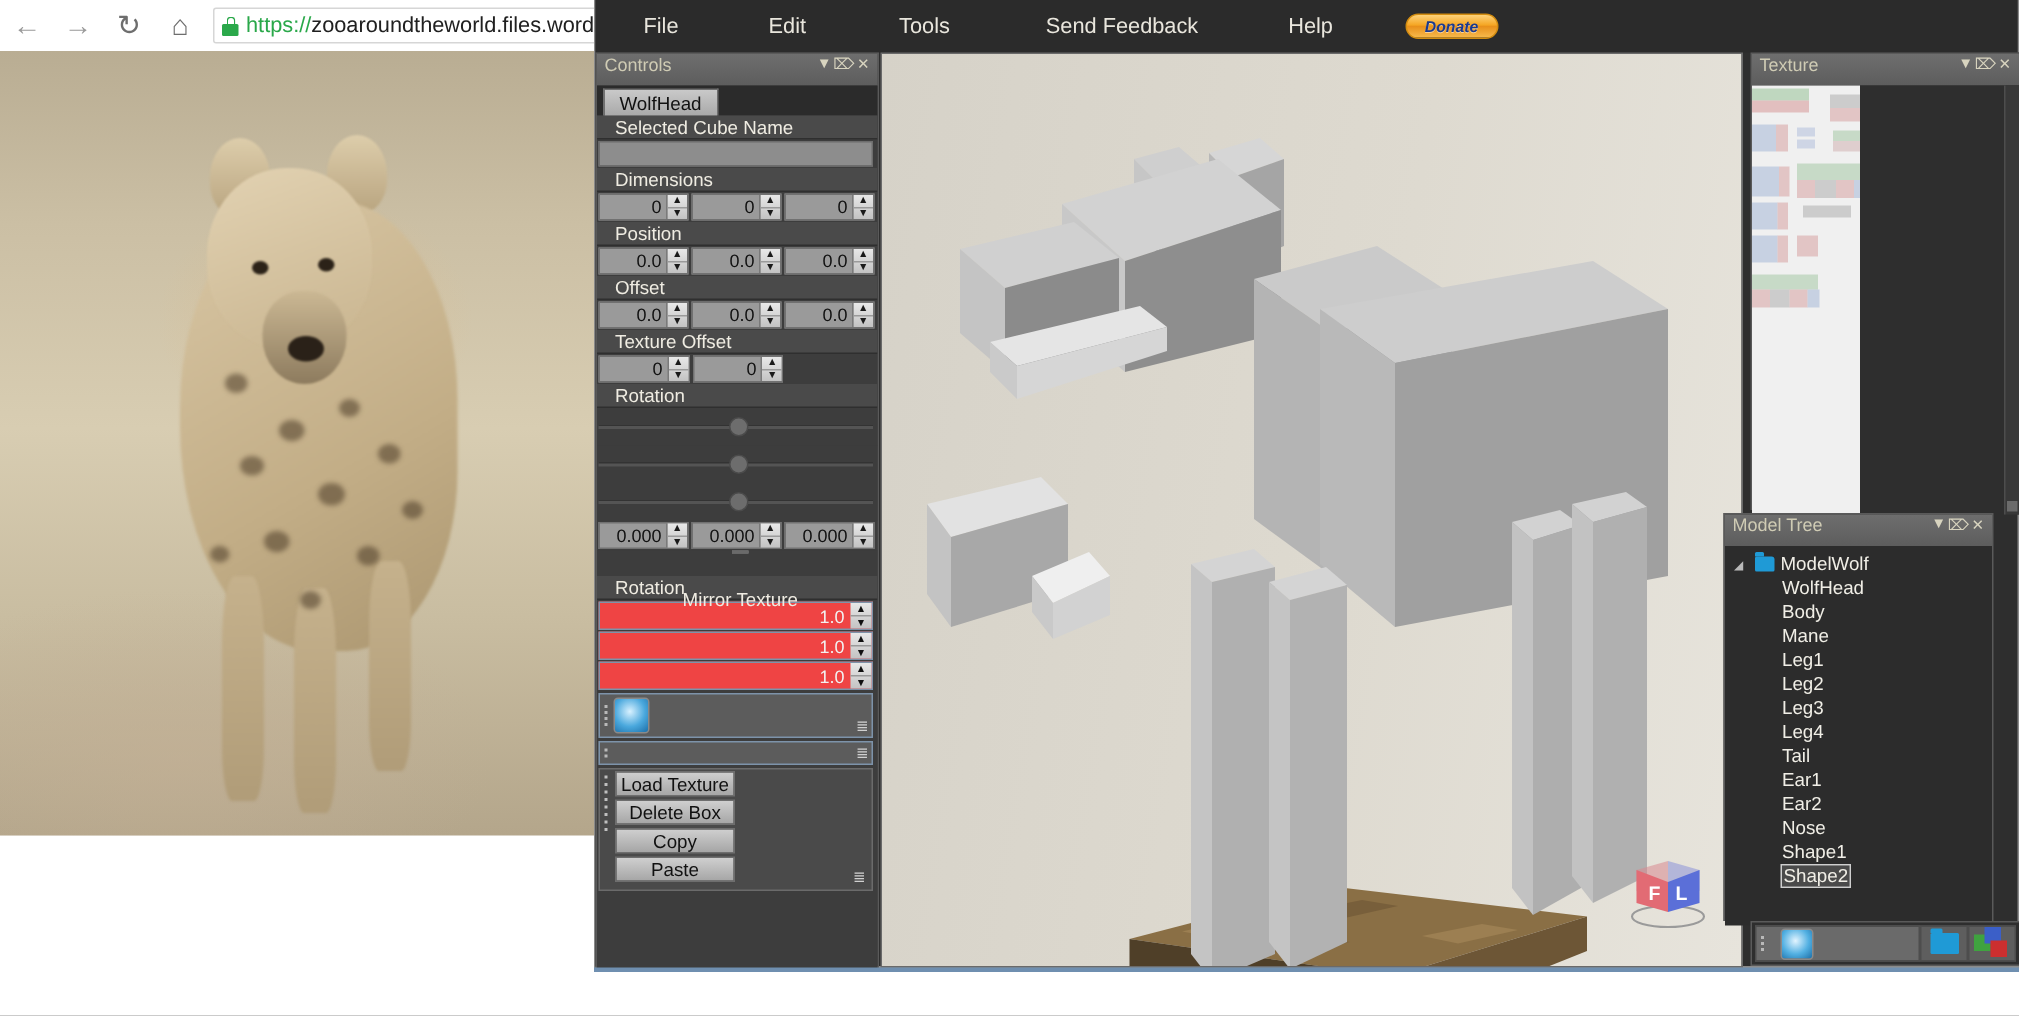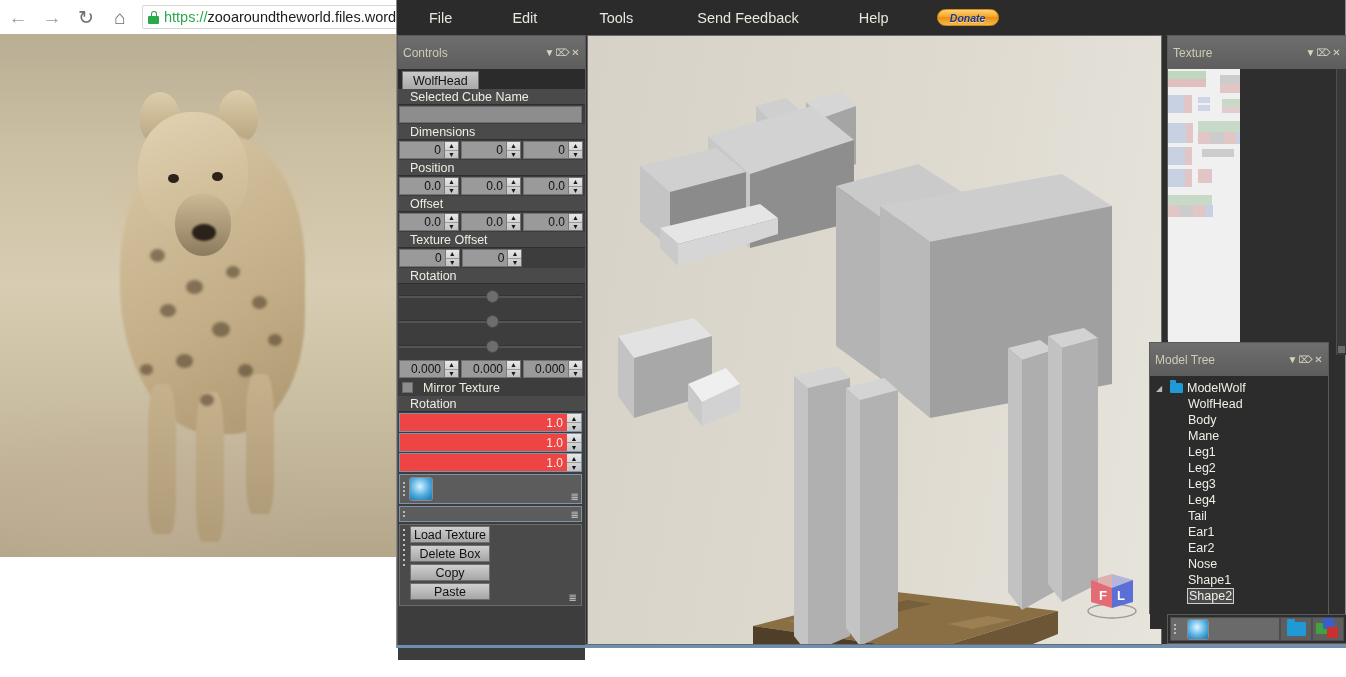--- a/index.html
+++ b/index.html
@@ -96,22 +96,22 @@
     margin-left: 38px; width: 62px; height: 17px; border-radius: 9px;
     background: linear-gradient(#fdd27a, #f5a623 45%, #e8901a 50%, #f7b94c);
     border: 1px solid #d28c10; display: flex; align-items: center; justify-content: center;
     font-size: 10.5px; font-style: italic; font-weight: bold; color: #1a3a8f;
     text-shadow: 0 1px 0 rgba(255,255,255,.5);
   }
 
   
   .panel { position: absolute; background: #2d2d2d; border: 1px solid #5a5a5a; }
   .panel-head {
-    height: 33px; background: linear-gradient(#6e6e6e,#5d5d5d);
-    display: flex; align-items: center; padding: 0 3px 0 5px;
+    height: 21px; background: linear-gradient(#6e6e6e,#5d5d5d);
+    display: flex; padding: 0 3px 0 5px;
   }
   .panel-title { font-size: 12px; color: #cfcbb4; flex: 1; white-space: nowrap; }
   .ph-btn { width: 13px; height: 13px; display: flex; align-items: center;
             justify-content: center; color: #d8d4bf; font-size: 10px; }
 
   
   #controls { left: 0; top: 35px; width: 189px; height: 610px; background: #3c3c3c; }
   .ctl-body { position: relative; height: calc(100% - 17px); background: #3d3d3d; overflow: hidden; }
   .tabstrip { height: 20px; background: #2b2b2b; display: flex; align-items: flex-end; padding-left: 4px; }
   .tab {
@@ -143,22 +143,22 @@
   }
   .spin .arrows div:first-child { border-bottom: 1px solid #9a9a9a; }
 
   .slider-row { height: 25px; position: relative; background: #3d3d3d; }
   .slider-track { position: absolute; left: 1px; right: 3px; top: 11px; height: 3px; background: #545454;
                   border-top: 1px solid #333; }
   .slider-knob {
     position: absolute; left: 50%; top: 6px; width: 13px; height: 13px; margin-left: -6px;
     background: #6d6d6d; border: 1px solid #4b4b4b; border-radius: 50%;
   }
-  .check-row { height: 17px; display: flex; align-items: center; gap: 10px; padding-left: 4px;
-               background: #3d3d3d; }
+  .check-row { height: 17px; display: flex; align-items: center; gap: 24px; padding-left: 4px;
+               background: #3d3d3d; flex-direction: column; }
   .checkbox { width: 11px; height: 11px; background: #8d8d8d; border: 1px solid #6a6a6a; }
   .check-label { font-size: 12.5px; color: #efece2; }
   .wide-field {
     height: 19px; margin: 1px 3px 1px 1px; background: #ef4444; border: 1px solid #7d93aa;
     display: flex; align-items: center;
   }
   .wide-field .val { flex: 1; text-align: right; padding-right: 4px; font-size: 12px; color: #f2f2f2; }
 
   .combo {
     margin: 2px 3px 0 1px; height: 30px; background: #5c5c5c; border: 1px solid #7d93aa;

